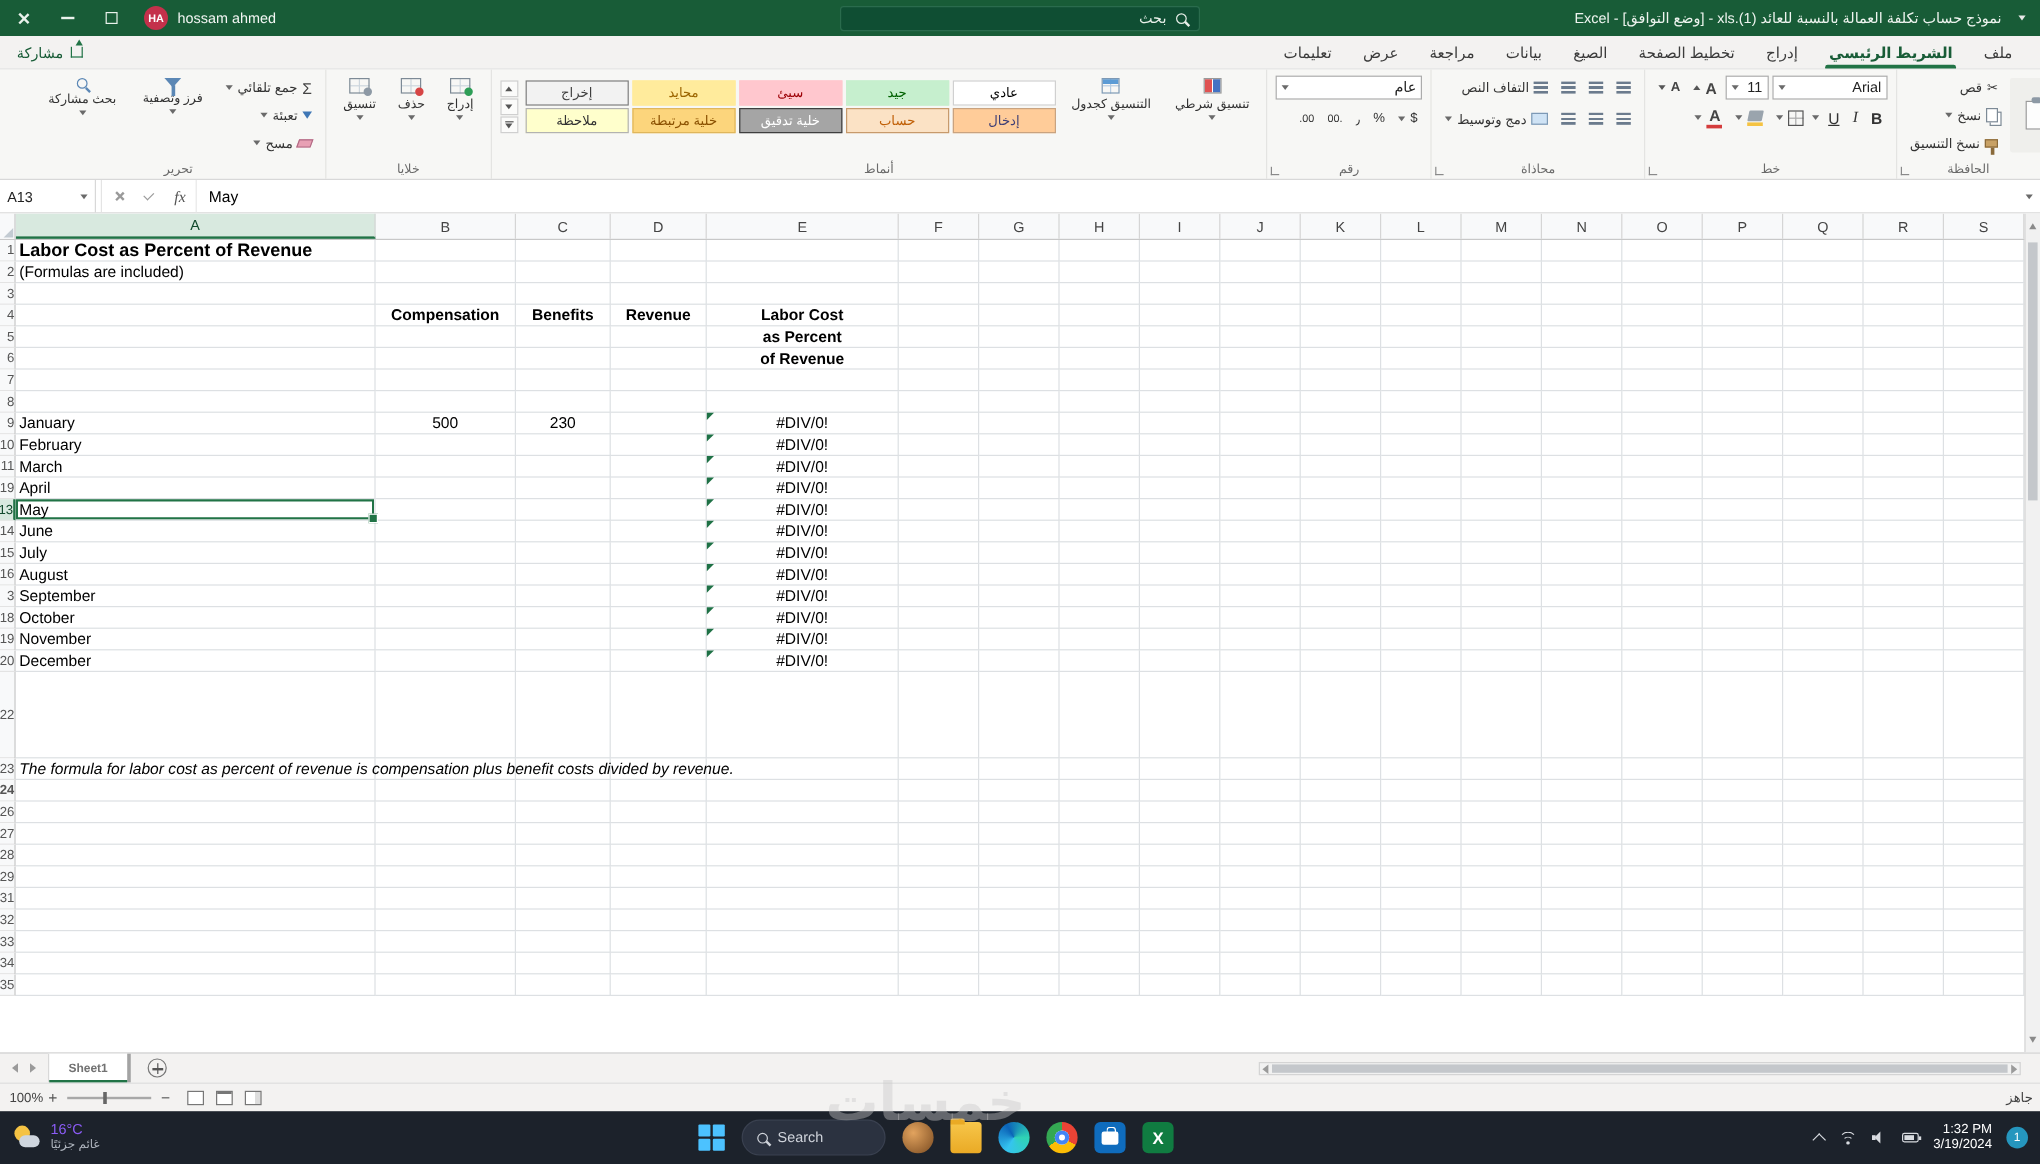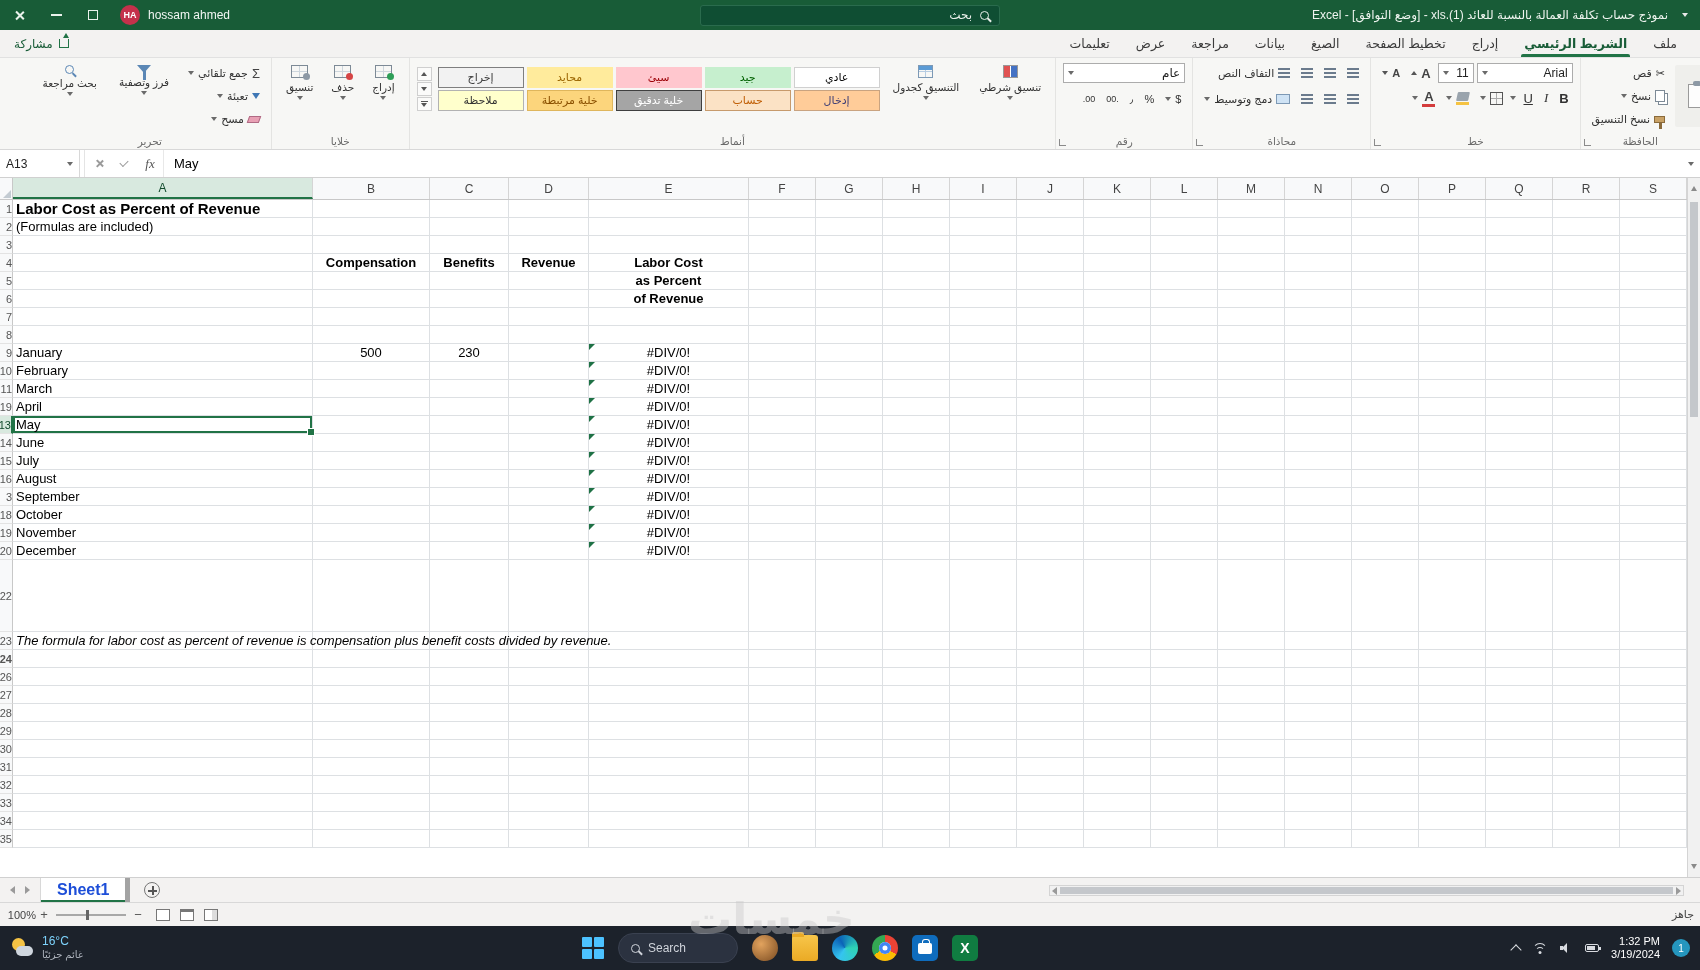--- a/index.html
+++ b/index.html
@@ -106,21 +106,21 @@
   .vscroll{position:absolute;top:0;right:0;bottom:0;width:13px;background:#f1f1f1;border-left:1px solid #d4d4d4;z-index:6}
   .varr{position:absolute;left:3px;width:0;height:0;border-left:3.5px solid transparent;border-right:3.5px solid transparent}
   .varr.up{top:8px;border-bottom:5px solid #8a8a8a}
   .varr.dn{bottom:8px;border-top:5px solid #8a8a8a}
   .vthumb{position:absolute;left:2px;right:2px;top:24px;height:215px;background:#c4c7cb}
   
   .sheetbar{height:25px;background:#f3f2f1;border-top:1px solid #d0d0d0;display:flex;align-items:center;flex:none;position:relative;direction:ltr}
   .snav{display:flex;gap:10px;padding:0 10px;align-items:center}
   .tri-l{width:0;height:0;border-top:4px solid transparent;border-bottom:4px solid transparent;border-right:5px solid #9a9a9a}
   .tri-r{width:0;height:0;border-top:4px solid transparent;border-bottom:4px solid transparent;border-left:5px solid #9a9a9a}
-  .stab{height:100%;display:flex;align-items:center;padding:0 16px;background:#fff;border-right:5px solid #a3a3a3;border-left:1px solid #d8d8d8;font-size:16px;font-weight:bold;color:#1d4ed8;position:relative}
+  .stab{height:100%;display:flex;align-items:center;padding:0 16px;background:#fff;border-right:3px solid #a3a3a3;border-left:1px solid #d8d8d8;font-size:10px;font-weight:bold;color:#737373;position:relative}
   .stab::after{content:'';position:absolute;left:0;right:0;bottom:0;height:2px;background:#217346}
   .addsheet{width:16px;height:16px;border-radius:50%;border:1px solid #767676;margin-left:14px;position:relative}
   .addsheet::before,.addsheet::after{content:'';position:absolute;background:#555}
   .addsheet::before{left:7px;top:3px;width:1.5px;height:9px}
   .addsheet::after{left:3px;top:7px;width:9px;height:1.5px}
   .hscroll{position:absolute;right:16px;width:635px;height:11px;top:7px;background:#f1f1f1;border:1px solid #d4d4d4;display:flex;align-items:center}
   .hthumb{height:7px;background:#c4c7cb;flex:1;margin:0 3px}
   
   .statusbar{height:24px;background:#f3f2f1;border-top:1px solid #d8d8d8;display:flex;align-items:center;flex:none;padding:0 6px;direction:ltr}
   .zoomclip{width:30px;overflow:hidden;display:inline-flex;justify-content:flex-end;font-size:11px;color:#444}
@@ -131,21 +131,21 @@
   .viewic.v2{background:linear-gradient(#777 0 2px,#fff 2px)}
   .viewic.v3{background:linear-gradient(90deg,#fff 0 60%,#ddd 60%)}
   .ready{margin-left:auto;font-size:11px;color:#444;direction:rtl;padding-left:2px}
   
   .taskbar{height:44px;background:#1c222b;display:flex;align-items:center;flex:none;position:relative;color:#e6e9ed}
   .weather{display:flex;align-items:center;gap:8px;padding-left:10px}
   .wic{width:24px;height:24px;position:relative}
   .wic::before{content:'';position:absolute;left:2px;top:2px;width:13px;height:13px;border-radius:50%;background:#f5c344}
   .wic::after{content:'';position:absolute;left:6px;top:10px;width:17px;height:10px;border-radius:6px;background:#cfd6de}
   .wtxt{display:flex;flex-direction:column;line-height:1.15}
-  .wtemp{font-size:12px;color:#7dd3fc}
+  .wtemp{font-size:12px;color:#8b5cf6}
   .wdesc{font-size:10px;color:#aeb4bd;direction:rtl}
   .tcenter{position:absolute;left:50%;transform:translateX(calc(-50% - 70px));display:flex;align-items:center;gap:14px}
   .startic{width:22px;height:22px;display:grid;grid-template-columns:10px 10px;grid-template-rows:10px 10px;gap:2px}
   .startic span{background:#4cc2ff;border-radius:1px}
   .tsearchpill{width:120px;height:30px;border-radius:15px;background:#2b3240;border:1px solid #3a4150;display:flex;align-items:center;gap:8px;padding:0 12px;font-size:12px;color:#cfd3da}
   .appic{width:26px;height:26px;border-radius:5px;flex:none}
   .gecko{border-radius:50%;background:radial-gradient(circle at 35% 35%,#e2a35e,#7a4b21)}
   .folder{background:linear-gradient(#f7c64a,#eaaa25);position:relative;border-radius:3px}
   .folder::before{content:'';position:absolute;left:0;top:-3px;width:12px;height:5px;background:#eaaa25;border-radius:2px 2px 0 0}
   .edge{border-radius:50%;background:conic-gradient(from 210deg,#35c4f0,#0b63b8,#2fd3b5,#35c4f0)}
@@ -432,21 +432,21 @@
             <span class="dd"></span>
           </div>
       </div>
       <div class="stack">
           <span class="ic-funnel"></span>
           <span>فرز وتصفية</span>
           <span class="dd"></span>
         </div>
       <div class="stack">
           <span class="mag" style="color:#5b87b5"></span>
-          <span>بحث مراجعة</span>
+          <span>بحث مشاركة</span>
           <span class="dd"></span>
         </div>
     </div>
     <div class="glabel">تحرير</div>
   </div>
 
 </div>
 
 <div class="fbar">
   <div class="namebox">
@@ -1148,42 +1148,20 @@
       <div class="cell" style="width: 67px;"></div>
       <div class="cell" style="width: 67px;"></div>
       <div class="cell" style="width: 67px;"></div>
       <div class="cell" style="width: 67px;"></div>
       <div class="cell" style="width: 67px;"></div>
       <div class="cell" style="width: 67px;"></div>
       <div class="cell" style="width: 67px;"></div>
       <div class="cell" style="width: 67px;"></div>
     </div>
     <div class="srow" style="height: 18px;">
-      <div class="rn">30</div>
-      <div class="cell" style="width: 300px;"></div>
-      <div class="cell" style="width: 117px;"></div>
-      <div class="cell" style="width: 79px;"></div>
-      <div class="cell" style="width: 80px;"></div>
-      <div class="cell" style="width: 160px;"></div>
-      <div class="cell" style="width: 67px;"></div>
-      <div class="cell" style="width: 67px;"></div>
-      <div class="cell" style="width: 67px;"></div>
-      <div class="cell" style="width: 67px;"></div>
-      <div class="cell" style="width: 67px;"></div>
-      <div class="cell" style="width: 67px;"></div>
-      <div class="cell" style="width: 67px;"></div>
-      <div class="cell" style="width: 67px;"></div>
-      <div class="cell" style="width: 67px;"></div>
-      <div class="cell" style="width: 67px;"></div>
-      <div class="cell" style="width: 67px;"></div>
-      <div class="cell" style="width: 67px;"></div>
-      <div class="cell" style="width: 67px;"></div>
-      <div class="cell" style="width: 67px;"></div>
-    </div>
-    <div class="srow" style="height: 18px;">
       <div class="rn">31</div>
       <div class="cell" style="width: 300px;"></div>
       <div class="cell" style="width: 117px;"></div>
       <div class="cell" style="width: 79px;"></div>
       <div class="cell" style="width: 80px;"></div>
       <div class="cell" style="width: 160px;"></div>
       <div class="cell" style="width: 67px;"></div>
       <div class="cell" style="width: 67px;"></div>
       <div class="cell" style="width: 67px;"></div>
       <div class="cell" style="width: 67px;"></div>

